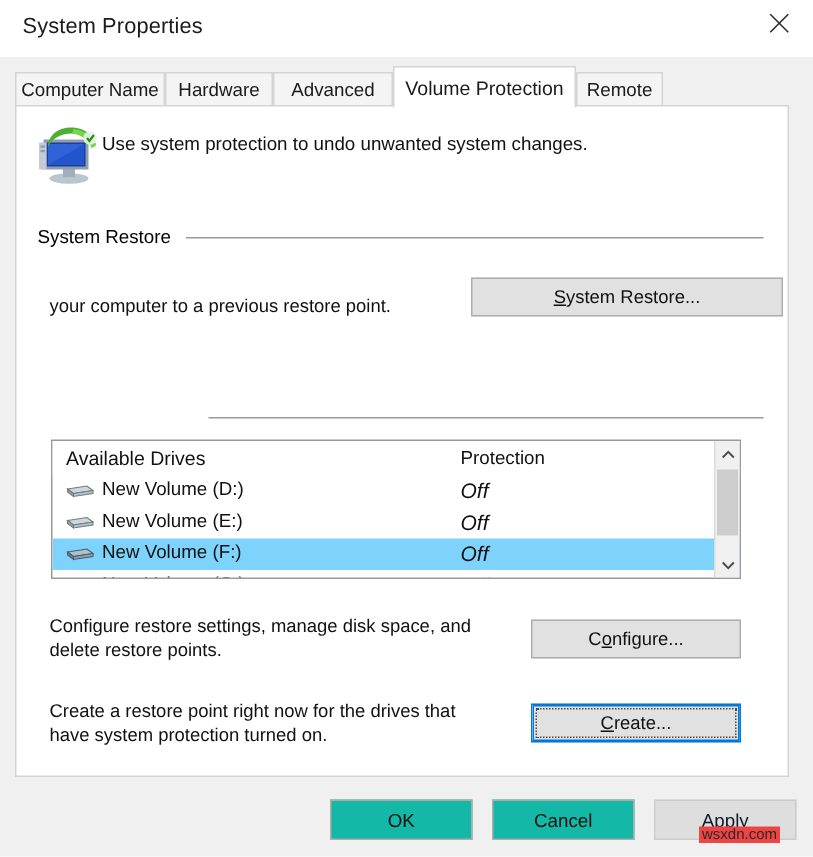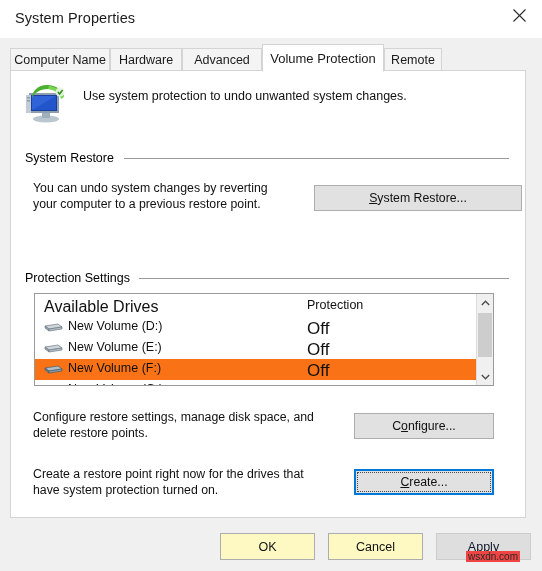--- a/index.html
+++ b/index.html
@@ -87,21 +87,21 @@
   }
 
   
   .hdr-icon {
     position: absolute;
     left: 14px; top: 12px;
     width: 44px; height: 42px;
   }
   .hdr-text {
     position: absolute;
-    left: 72px; top: 18px;
+    left: 57px; top: 18px;
     font-size: 12.5px;
     color: #111111;
     white-space: nowrap;
   }
 
   
   .group-label {
     position: absolute;
     font-size: 12.5px;
     color: #000000;
@@ -163,52 +163,52 @@
     overflow: hidden;
   }
   .list-header {
     position: absolute;
     left: 0; top: 0;
     width: 100%; height: 23px;
     background: #ffffff;
   }
   .list-header .col1 {
     position: absolute; left: 9px; top: 4px;
-    font-size: 16px; color: #111111;
+    font-size: 13px; color: #111111;
   }
   .list-header .col2 {
     position: absolute; left: 272px; top: 4px;
     font-size: 12.5px; color: #111111;
   }
   .list-rows {
     position: absolute;
     left: 0; top: 23px;
     width: 100%;
   }
   .list-row {
     position: relative;
     height: 21px;
     cursor: default;
   }
-  .list-row.selected { background: #f97316; }
+  .list-row.selected { background: #7dd3fc; }
   .list-row .drive-icon {
     position: absolute;
     left: 8px; top: 4px;
     width: 20px; height: 13px;
   }
   .list-row .name {
     position: absolute;
     left: 33px; top: 2px;
     font-size: 12.5px; color: #111111;
     white-space: nowrap;
   }
   .list-row .prot {
     position: absolute;
     left: 272px; top: 2px;
-    font-size: 17px; color: #111111;
+    font-size: 14px; color: #111111; font-style: italic;
   }
 
   
   .scrollbar {
     position: absolute;
     right: 0; top: 0;
     width: 17px; height: 100%;
     background: #f0f0f0;
     border-left: 1px solid #dcdcdc;
     box-sizing: border-box;
@@ -226,21 +226,21 @@
     left: 1px; top: 19px;
     width: 14px; height: 44px;
     background: #cdcdcd;
     cursor: default;
   }
 
   
   .footer-btn {
     position: absolute;
     box-sizing: border-box;
-    background: #fef9c3;
+    background: #14b8a6;
     border: 1px solid #adadad;
     font-size: 12.5px;
     color: #111111;
     display: flex;
     align-items: center;
     justify-content: center;
     white-space: nowrap;
     cursor: default;
     height: 27px;
     width: 95px;
@@ -314,29 +314,28 @@
       <circle cx="35" cy="9" r="4.5" fill="#e8f5e0" opacity="0.9"></circle>
       <path d="M33 9 l1.6 2 l3 -4" stroke="#2e8b1f" stroke-width="1.5" fill="none"></path>
     </svg>
   </div>
   <div class="hdr-text">Use system protection to undo unwanted system changes.</div>
 
   <div class="group-label" style="left:14px; top:80px;">System Restore</div>
   <div class="group-line" style="left:113px; top:87px; width:385px;"></div>
 
   <div class="body-text" style="left:22px; top:110px; width:290px;">
-    <span>You can undo system changes by reverting</span><br>
+    <br>
     <span>your computer to a previous restore point.</span>
   </div>
 
   <div class="btn" style="left:303px; top:114px; width:208px; height:26px;">
     <span><u>S</u>ystem Restore...</span>
   </div>
 
-  <div class="group-label" style="left:14px; top:200px;">Protection Settings</div>
   <div class="group-line" style="left:128px; top:207px; width:370px;"></div>
 
   <div class="listbox" style="top:222px;">
     <div class="list-header">
       <div class="col1">Available Drives</div>
       <div class="col2">Protection</div>
     </div>
 
     <div class="list-rows">
 

